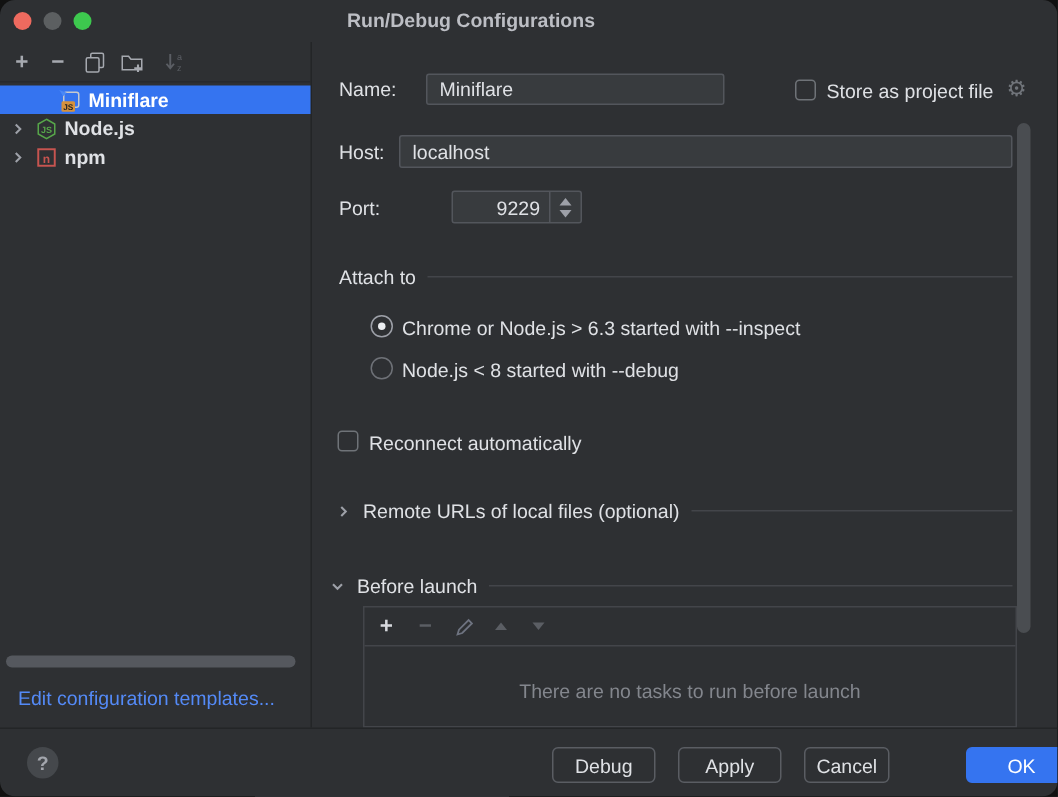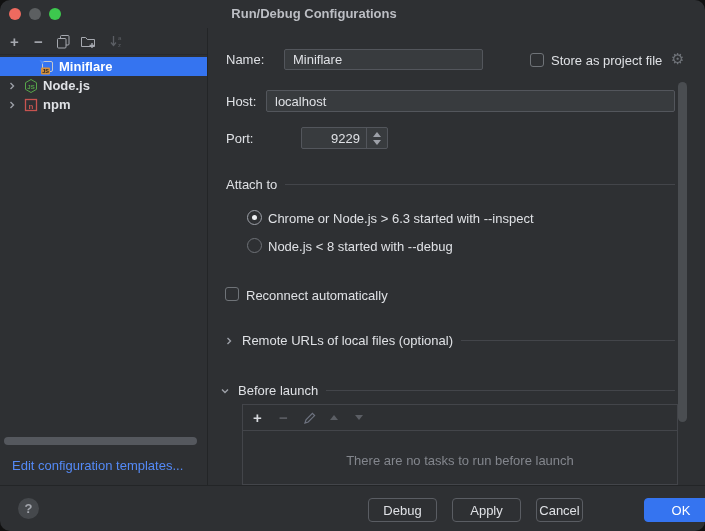--- a/index.html
+++ b/index.html
@@ -244,17 +244,17 @@
       <div class="empty-text">There are no tasks to run before launch</div>
     </div>
 
     <div class="vscroll"></div>
   </div>
 
   <div class="footer">
     <div class="help-btn">?</div>
     <div class="btn" style="left:368px;width:69px;">Debug</div>
     <div class="btn" style="left:452px;width:69px;">Apply</div>
-    <div class="btn" style="left:536px;width:47px;">Cancel</div>
+    <div class="btn" style="left:536px;width:57px;">Cancel</div>
     <div class="btn primary" style="left:619px;width:74px;">OK</div>
   </div>
 
 </div>
 
 </body></html>

